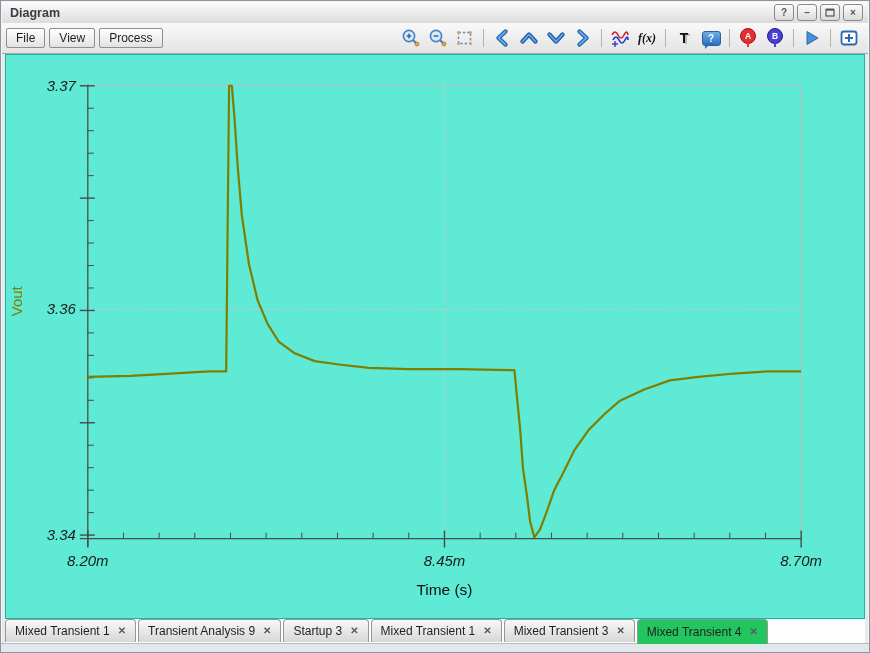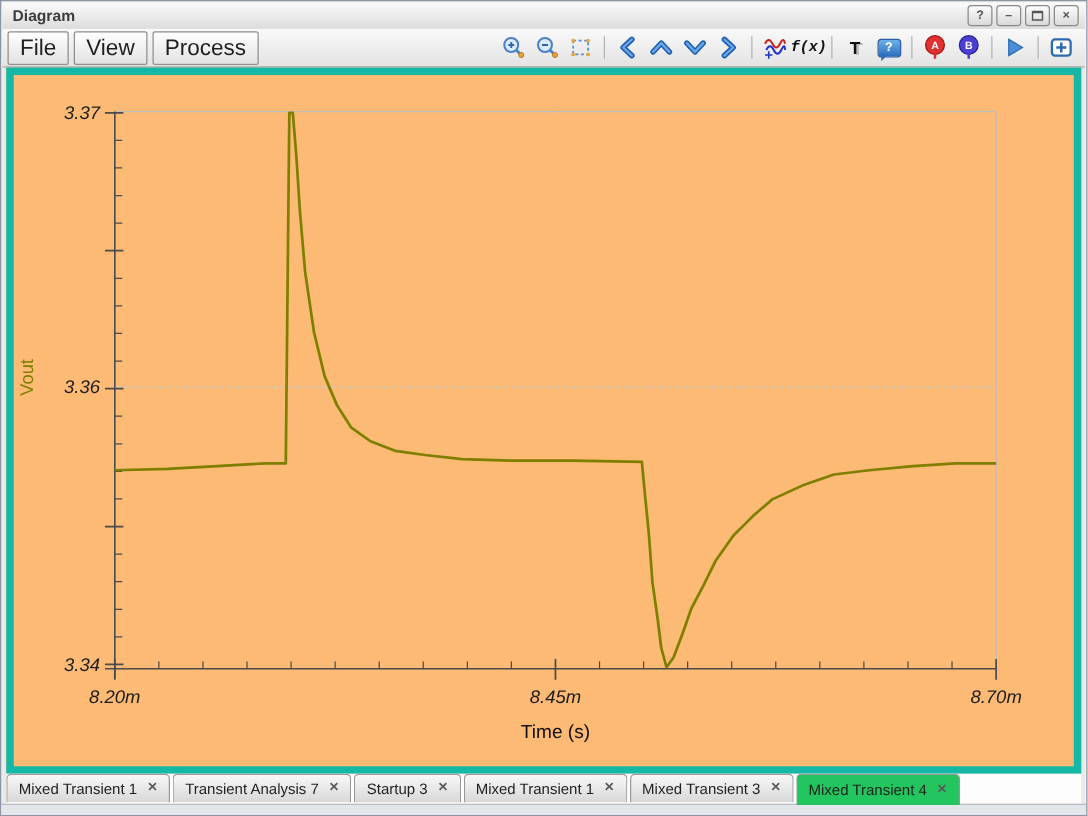--- a/index.html
+++ b/index.html
@@ -12,42 +12,42 @@
   #title-text{margin-left:8px;font-size:12.5px;color:#3d3d3d;font-weight:bold;}
   #win-controls{margin-left:auto;display:flex;gap:3px;margin-right:5px;}
   .winbtn{width:18px;height:15px;border:1px solid #8a8a8a;border-radius:3px;
     background:linear-gradient(#fcfcfc,#dadada);display:flex;align-items:center;justify-content:center;
     font-size:10px;font-weight:bold;color:#555;line-height:1;cursor:default;}
   .winbtn svg{display:block}
   
   #toolbar{position:absolute;left:1px;right:1px;top:22px;height:30px;
     background:linear-gradient(#f9f9f9,#e3e3e3);border-bottom:1px solid #a9a9a9;
     display:flex;align-items:center;}
-  .menu-btn{margin-left:4px;padding:2px 9px;font-size:18px;color:#1f1f1f;
+  .menu-btn{margin-left:4px;padding:2px 9px;font-size:12px;color:#1f1f1f;
     border:1px solid #8f8f8f;border-radius:2px;background:linear-gradient(#ffffff,#e2e2e2);}
   #icon-strip{margin-left:auto;margin-right:8px;display:flex;align-items:center;gap:5px;}
   .tbico{width:22px;height:22px;display:flex;align-items:center;justify-content:center;}
   .tbsep{width:1px;height:18px;background:#b3b3b3;margin:0 2px;}
-  .fx{font-family:Liberation Mono, monospace;font-style:italic;font-size:12px;font-weight:bold;color:#111;}
+  .fx{font-family:Liberation Serif, serif;font-style:italic;font-size:12px;font-weight:bold;color:#111;}
   .ticon{font-size:14px;font-weight:bold;color:#111;text-shadow:2px 1px 0 #bdbdbd;}
   .bubble{position:relative;width:17px;height:13px;border-radius:3px;
     background:linear-gradient(#6fb0e8,#2c6fc0);color:#fff;font-size:10px;font-weight:bold;
     display:flex;align-items:center;justify-content:center;border:1px solid #2a5fa5;}
   .bubble:after{content:"";position:absolute;left:2px;bottom:-4px;border:3px solid transparent;
     border-top-color:#2c6fc0;border-left-color:#2c6fc0;}
   .pin{position:relative;width:14px;height:14px;border-radius:50%;color:#fff;font-size:8.5px;
     font-weight:bold;display:flex;align-items:center;justify-content:center;margin-bottom:4px;}
   .pin:after{content:"";position:absolute;left:5.5px;bottom:-4px;width:2.5px;height:4px;}
   .pin-a{background:#e23030;border:1px solid #9e1414;}
   .pin-a:after{background:#e23030;}
   .pin-b{background:#4a3fd0;border:1px solid #241e8e;}
   .pin-b:after{background:#4a3fd0;}
   
-  #panel{position:absolute;left:4px;right:4px;top:53px;bottom:33px;background:#fdba74;
-    border:6px solid #14b8a6;}
+  #panel{position:absolute;left:4px;right:4px;top:53px;bottom:33px;background:#5eead4;
+    border:1px solid #14b8a6;}
   #plot{width:100%;height:100%;display:block;}
   
   #tabbar{position:absolute;left:4px;right:4px;bottom:8px;height:25px;background:#fdfdfd;
     display:flex;align-items:flex-start;}
   .tab{display:flex;align-items:center;height:22px;padding:0 9px;margin-right:2px;
     border:1px solid #979797;border-bottom:none;border-radius:4px 4px 0 0;
     background:linear-gradient(#f8f8f8,#d7d7d7);font-size:12px;color:#1f1f1f;white-space:nowrap;}
   .tab.active{background:#22c55e;height:24px;position:relative;z-index:2;}
   .tab-close{margin-left:8px;font-size:10px;font-weight:bold;color:#5a5a5a;line-height:1;}
   #bottom-strip{position:absolute;left:0;right:0;bottom:0;height:8px;background:#e3e7ec;
@@ -240,21 +240,21 @@
         <polyline points="82.0,324.2 124.9,323.1 164.9,320.8 203.6,318.6 220.7,318.6 223.6,31.0 226.4,31.0 229.3,67.0 232.2,112.0 236.4,161.5 243.6,211.0 252.2,247.0 262.2,270.8 273.6,289.0 289.4,300.4 309.4,308.3 333.7,311.7 363.7,315.1 403.8,316.3 453.8,316.3 509.6,317.4 512.4,347.0 515.3,376.6 518.2,416.4 522.4,446.0 525.3,469.8 529.6,485.8 535.3,477.8 542.5,458.5 549.6,438.0 559.6,418.7 569.6,398.2 583.9,377.7 599.7,361.8 615.4,348.1 639.7,336.8 665.4,327.7 694.0,324.2 729.8,320.8 764.1,318.6 797.0,318.6" fill="none" stroke="#7E7E00" stroke-width="2.2" stroke-linejoin="round"></polyline>
       </svg>
   </div>
 
   <div id="tabbar">
     <span class="tab">
         <span>Mixed Transient 1</span>
         <span class="tab-close">✕</span>
       </span>
     <span class="tab">
-        <span>Transient Analysis 7</span>
+        <span>Transient Analysis 9</span>
         <span class="tab-close">✕</span>
       </span>
     <span class="tab">
         <span>Startup 3</span>
         <span class="tab-close">✕</span>
       </span>
     <span class="tab">
         <span>Mixed Transient 1</span>
         <span class="tab-close">✕</span>
       </span>

